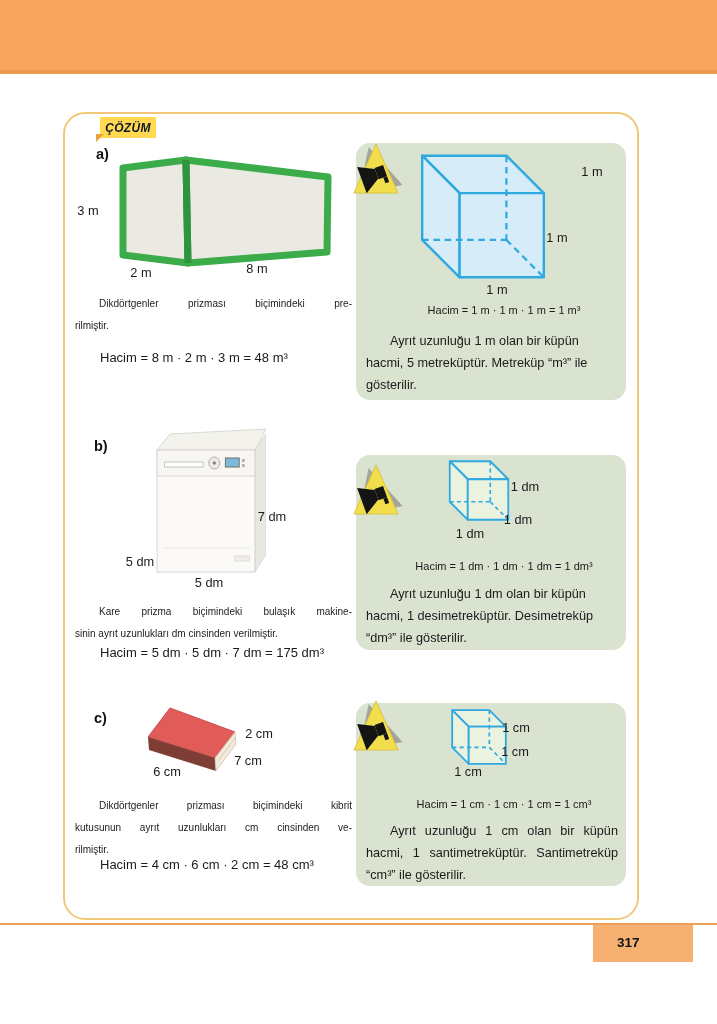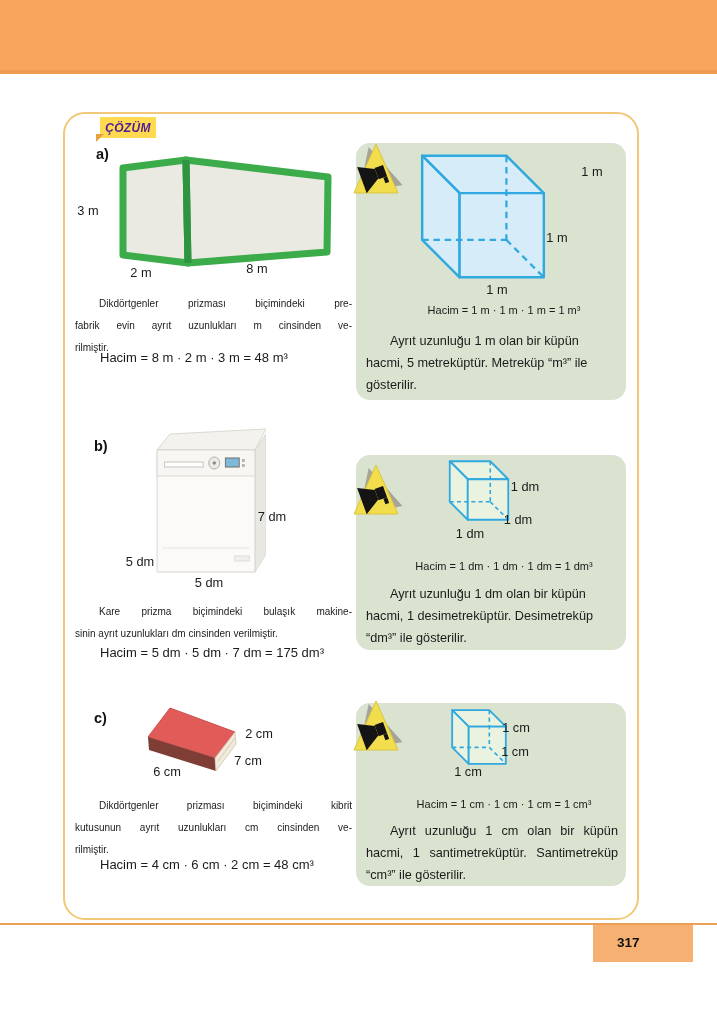--- a/index.html
+++ b/index.html
@@ -12,21 +12,21 @@
   
   .header-bar{left:0;top:0;width:717px;height:70px;background:#F8A55E;border-bottom:4px solid #F09A50;}
   .footer-line{left:0;top:923px;width:717px;height:2px;background:#EC9F58;}
   .footer-box{left:593px;top:925px;width:100px;height:37px;background:#F6B172;}
   .footer-box .pagenum{position:absolute;left:24px;top:10px;font-size:13.5px;font-weight:bold;color:#111;}
   
   .frame{left:63px;top:112px;width:572px;height:804px;border:2px solid #F2C878;border-radius:22px;background:#fff;}
   
   .badge{left:100px;top:117px;width:56px;height:21px;background:#FFD94F;display:flex;align-items:center;justify-content:center;}
   .badge:before{content:"";position:absolute;left:-4px;bottom:-4px;border-style:solid;border-width:0 0 8px 8px;border-color:transparent transparent transparent #E8A33C;}
-  .badge span{font-size:12px;font-weight:bold;font-style:italic;color:#4c1d95;letter-spacing:.3px;}
+  .badge span{font-size:12px;font-weight:bold;font-style:italic;color:#0f172a;letter-spacing:.3px;}
   .sec-label{font-size:14.5px;font-weight:bold;color:#111;}
   
   .para{width:277px;font-size:10px;line-height:22px;}
   .para .tline{height:22px;white-space:nowrap;}
   .para .tline:first-child{text-indent:24px;}
   .jline{text-align:justify;white-space:normal !important;}
   .jline:after{content:"";display:inline-block;width:100%;height:0;}
   .formula{font-size:13px;white-space:nowrap;}
   
   .infobox{width:270px;background:#D9E3CF;border-radius:14px;}
@@ -58,21 +58,20 @@
   <polygon points="60,20 123,12 125,115 60,107" fill="#EAE9E2" stroke="#3CAB49" stroke-width="7" stroke-linejoin="round"></polygon>
   <polygon points="123,12 265,29 264,104 125,115" fill="#EAE9E2" stroke="#3CAB49" stroke-width="7" stroke-linejoin="round"></polygon>
   <line x1="123" y1="12" x2="125" y2="115" stroke="#2E9440" stroke-width="7"></line>
 </svg>
 <span class="dim" style="left:88px;top:210px;">3 m</span>
 <span class="dim" style="left:141px;top:272px;">2 m</span>
 <span class="dim" style="left:257px;top:260px;margin-top:8px;">8 m</span>
 
 <div class="abs para" style="left:75px;top:293px;">
     <div class="tline jline">Dikdörtgenler prizması biçimindeki pre-</div>
-    <div class="tline jline">fabrik evin ayrıt uzunlukları m cinsinden ve-</div>
     <div class="tline">rilmiştir.</div>
   </div>
 <div class="abs formula" style="left:100px;top:350px;">Hacim = 8 m · 2 m · 3 m = 48 m³</div>
 
 <div class="abs infobox" style="left:356px;top:143px;height:257px;"></div>
 <svg class="abs" style="left:349px;top:137px;" width="54" height="62" viewBox="0 0 54 62">
   <polygon points="26,9 48,55 4,51" fill="#A5A49B" transform="rotate(-16 26 32)"></polygon>
   <polygon points="27,7 49,56 5,56" fill="#F2DE4C" stroke="#D9C53E" stroke-width="1"></polygon>
   <g transform="rotate(-20 27 38)" fill="#141414">
     <polygon points="12,24 28,32 28,42 12,52"></polygon>

